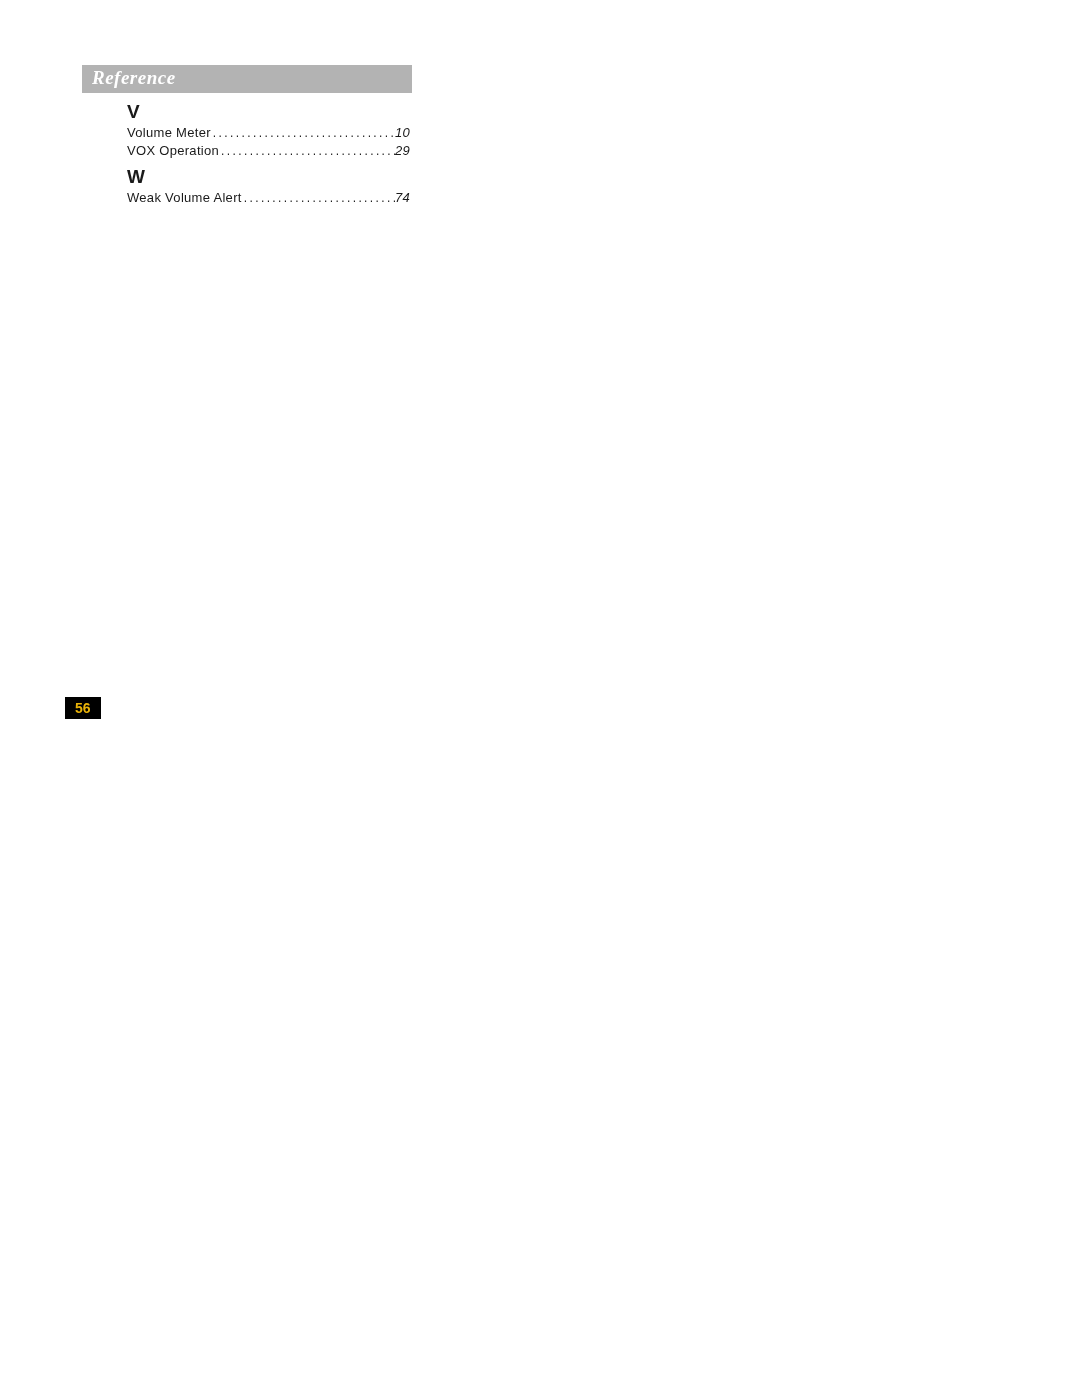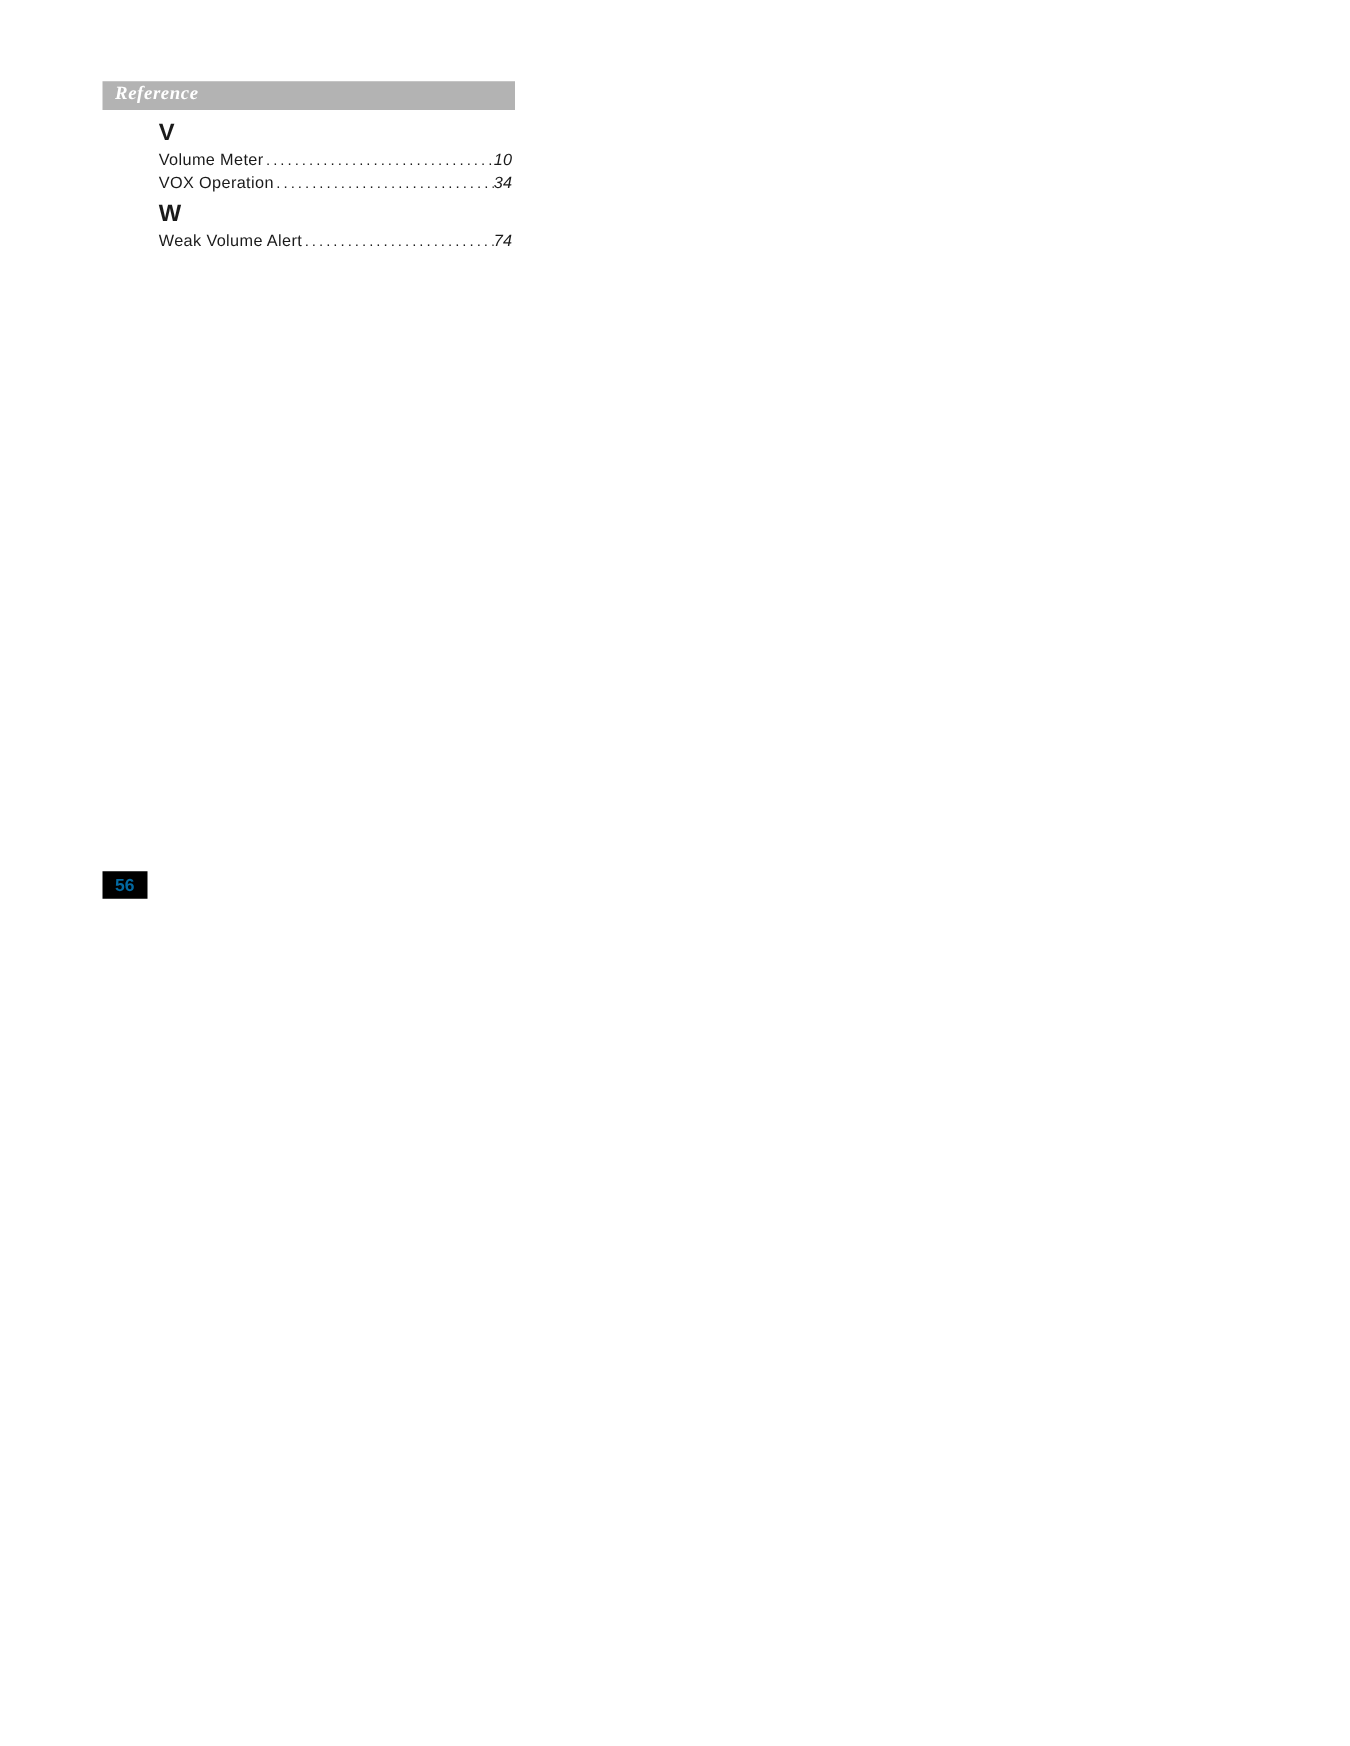--- a/index.html
+++ b/index.html
@@ -16,21 +16,21 @@
     left: 82px;
     top: 65px;
     width: 330px;
   }
   .header-bar {
     background: #b3b3b3;
     color: #ffffff;
     font-family: Georgia, 'Times New Roman', serif;
     font-style: italic;
     font-weight: bold;
-    font-size: 15px;
+    font-size: 19px;
     padding: 2px 10px 4px 10px;
     letter-spacing: 0.5px;
   }
   .content {
     padding-left: 45px;
     padding-top: 2px;
     color: #1a1a1a;
   }
   .section-letter {
     font-weight: bold;
@@ -59,24 +59,24 @@
     letter-spacing: 2.4px;
     font-size: 12px;
     padding: 0 2px;
   }
   .entry-page {
     white-space: nowrap;
     font-style: italic;
   }
   .page-number-box {
     position: absolute;
-    left: 82px;
+    left: 65px;
     top: 697px;
     background: #000000;
-    color: #0369a1;
+    color: #eab308;
     font-weight: bold;
     font-size: 14px;
     padding: 3px 10px;
     font-family: Arial, Helvetica, sans-serif;
   }
 </style>
 </head>
 <body>
 
 <div class="page">
@@ -85,21 +85,21 @@
 
     <div class="section-letter">V</div>
     <div class="entry">
       <span class="entry-label">Volume Meter</span>
       <span class="entry-dots">........................................................</span>
       <span class="entry-page">10</span>
     </div>
     <div class="entry">
       <span class="entry-label">VOX Operation</span>
       <span class="entry-dots">........................................................</span>
-      <span class="entry-page">34</span>
+      <span class="entry-page">29</span>
     </div>
 
     <div class="section-letter">W</div>
     <div class="entry">
       <span class="entry-label">Weak Volume Alert</span>
       <span class="entry-dots">........................................................</span>
       <span class="entry-page">74</span>
     </div>
 
   </div>

